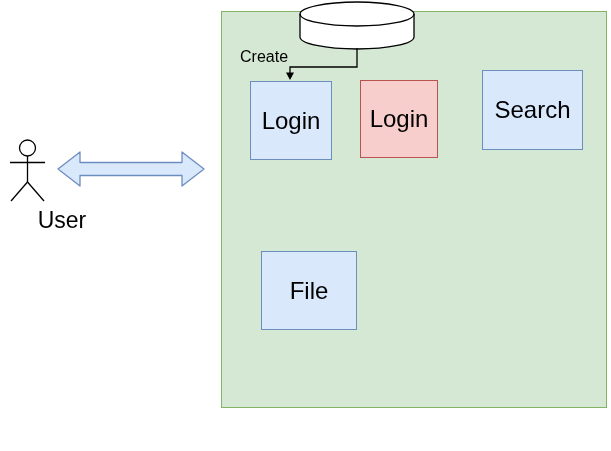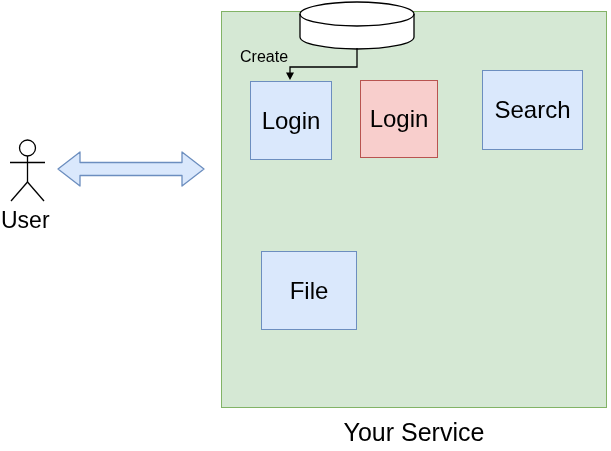--- a/index.html
+++ b/index.html
@@ -63,41 +63,42 @@
   .edge-label {
     position: absolute;
     left: 240px; top: 48px;
     font-size: 16px;
     line-height: 18px;
   }
   .actor-label {
     position: absolute;
     left: 1px; top: 207px;
     width: 54px;
+    text-align: center;
     font-size: 23px;
     line-height: 26px;
+    padding-left: 34px;
   }
 
   .ink-stroke   { stroke: #000000; stroke-width: 1.3; fill: none; }
   .shape-white  { stroke: #000000; stroke-width: 1.3; fill: #ffffff; }
   .ink-fill     { fill: #000000; stroke: none; }
   .arrow-shape  {
     fill: var(--blue-fill, #dae8fc);
     stroke: var(--blue-stroke, #6c8ebf);
     stroke-width: 1.3;
     stroke-linejoin: round;
   }
 </style>
 </head>
 <body>
 
 <div class="canvas">
 
   <div class="container-box"></div>
-  <div class="container-label">Your Service</div>
 
   <svg class="svg-abs cylinder-svg" width="116" height="49" viewBox="0 0 116 49">
     <path class="shape-white" d="M1,13 C1,6.4 26.5,1 58,1 C89.5,1 115,6.4 115,13 L115,36 C115,42.6 89.5,48 58,48 C26.5,48 1,42.6 1,36 Z"></path>
     <path class="ink-stroke" d="M1,13 C1,19.6 26.5,25 58,25 C89.5,25 115,19.6 115,13"></path>
   </svg>
 
   <svg class="svg-abs edge-svg" width="84" height="40" viewBox="0 0 84 40">
     <path class="ink-stroke" d="M75,2 L75,21 L8,21 L8,28"></path>
     <polygon class="ink-fill" points="8,34 4,26.5 12,26.5"></polygon>
   </svg>

